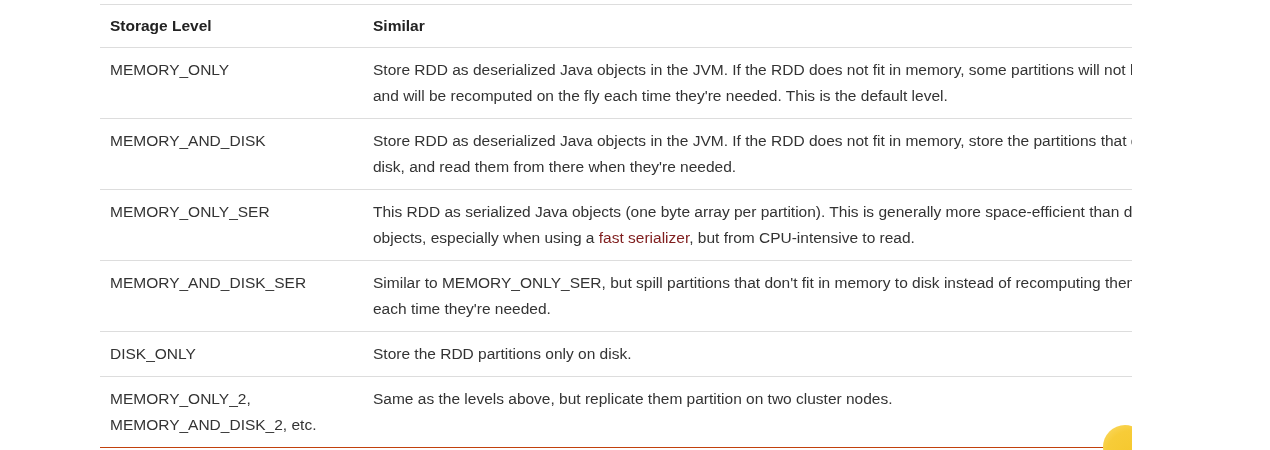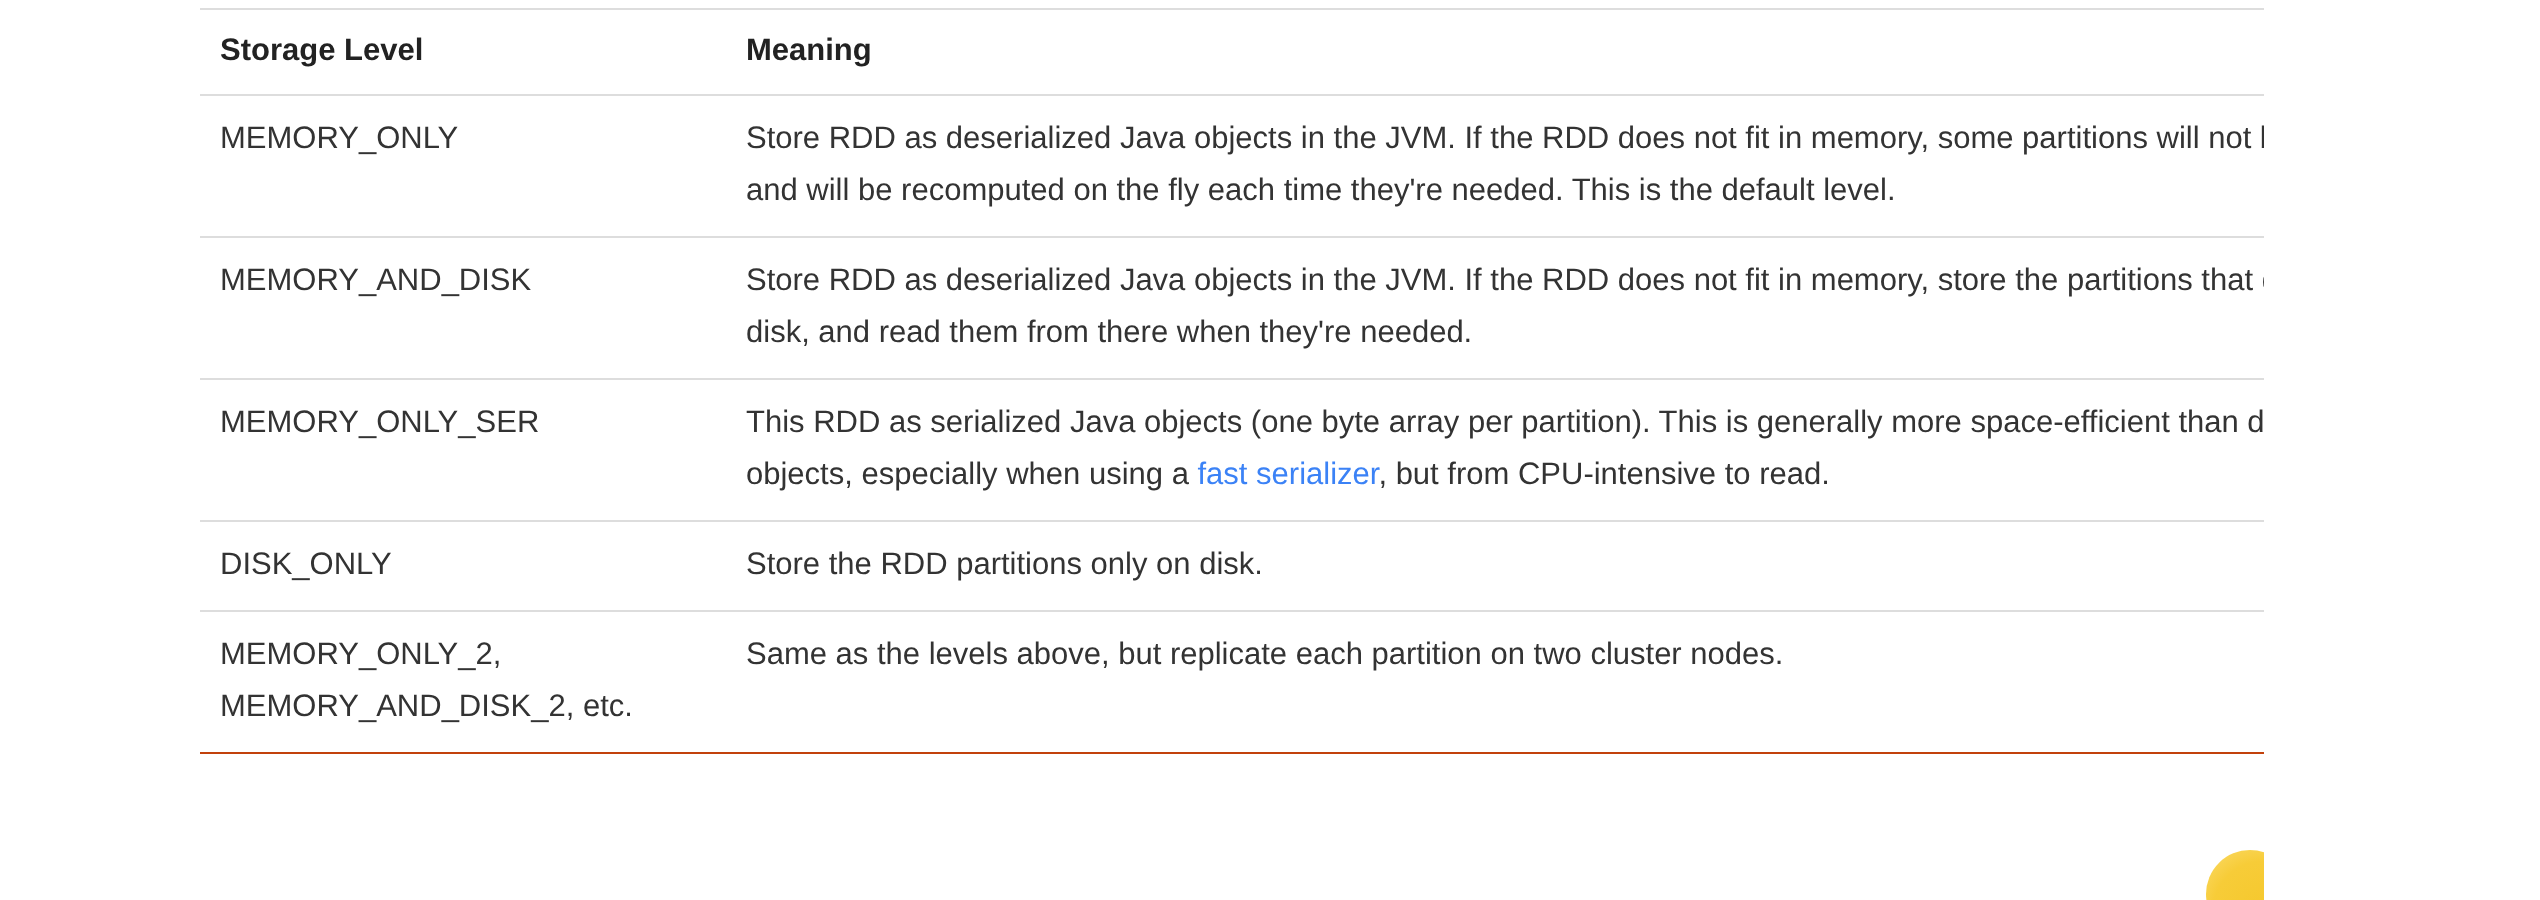--- a/index.html
+++ b/index.html
@@ -49,21 +49,21 @@
   }
   .storage-table th:last-child, .storage-table td:last-child {
     padding-left: 0;
     padding-right: 12px;
   }
   .storage-table tr:last-child td {
     border-bottom: 1px solid #c2410c;
   }
   .seg-italic { }
   .seg-link {
-    color: #3b82f6;
+    color: #7f1d1d;
     cursor: pointer;
     text-decoration: none;
   }
   .corner-fab {
     position: absolute;
     right: -15px;
     bottom: -19px;
     width: 44px;
     height: 44px;
     border-radius: 50%;
@@ -72,42 +72,46 @@
 </style>
 </head>
 <body>
 
 <div class="viewport">
   <div class="table-wrap">
     <table class="storage-table">
       <thead>
         <tr>
           <th>Storage Level</th>
-          <th>Meaning</th>
+          <th>Similar</th>
         </tr>
       </thead>
       <tbody id="table-body">
           <tr>
             <td>MEMORY_ONLY</td>
             <td><span class="seg-normal">Store RDD as deserialized Java objects in the JVM. If the RDD does not fit in memory, some partitions will not be cached and will be recomputed on the fly each time they're needed. This is the default level.</span></td>
           </tr>
           <tr>
             <td>MEMORY_AND_DISK</td>
             <td><span class="seg-normal">Store RDD as deserialized Java objects in the JVM. If the RDD does not fit in memory, store the partitions that don't fit on disk, and read them from there when they're needed.</span></td>
           </tr>
           <tr>
             <td>MEMORY_ONLY_SER</td>
             <td><span class="seg-normal">This RDD as </span><span class="seg-italic">serialized</span><span class="seg-normal"> Java objects (one byte array per partition). This is generally more space-efficient than deserialized objects, especially when using a </span><a class="seg-link">fast serializer</a><span class="seg-normal">, but from CPU-intensive to read.</span></td>
           </tr>
           <tr>
+            <td>MEMORY_AND_DISK_SER</td>
+            <td><span class="seg-normal">Similar to MEMORY_ONLY_SER, but spill partitions that don't fit in memory to disk instead of recomputing them on the fly each time they're needed.</span></td>
+          </tr>
+          <tr>
             <td>DISK_ONLY</td>
             <td><span class="seg-normal">Store the RDD partitions only on disk.</span></td>
           </tr>
           <tr>
             <td>MEMORY_ONLY_2, MEMORY_AND_DISK_2, etc.</td>
-            <td><span class="seg-normal">Same as the levels above, but replicate each partition on two cluster nodes.</span></td>
+            <td><span class="seg-normal">Same as the levels above, but replicate them partition on two cluster nodes.</span></td>
           </tr>
         </tbody>
     </table>
   </div>
 
   <div class="corner-fab"></div>
 </div>
 
 </body></html>

